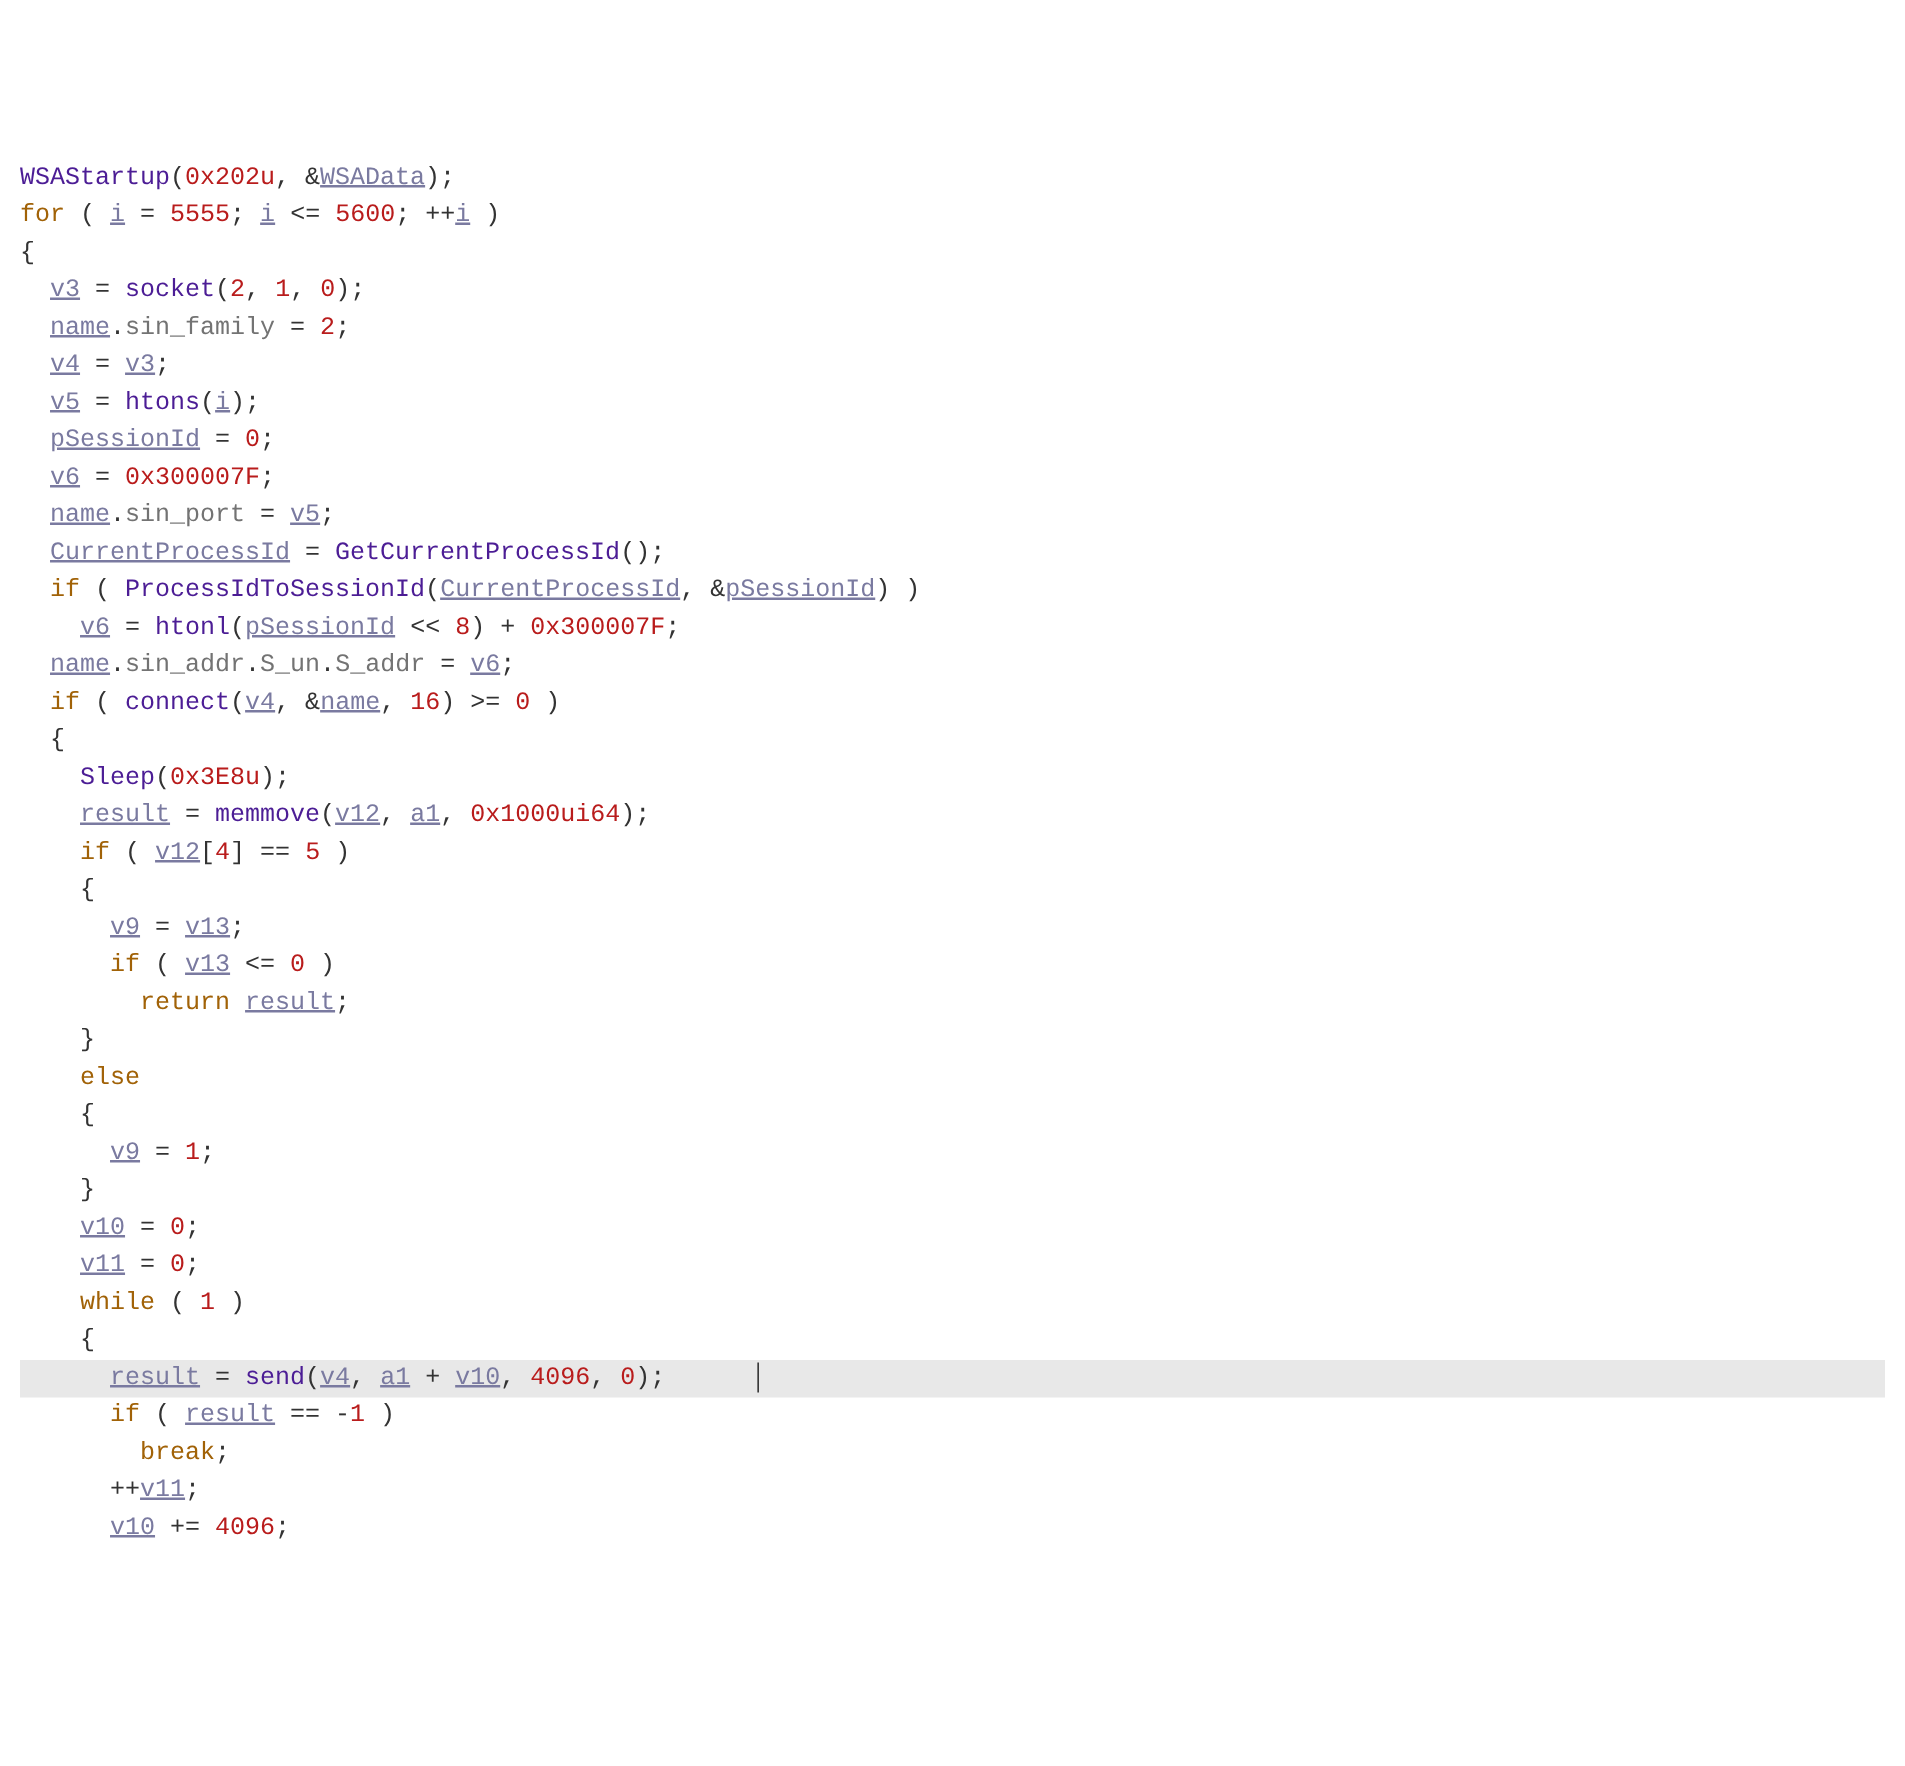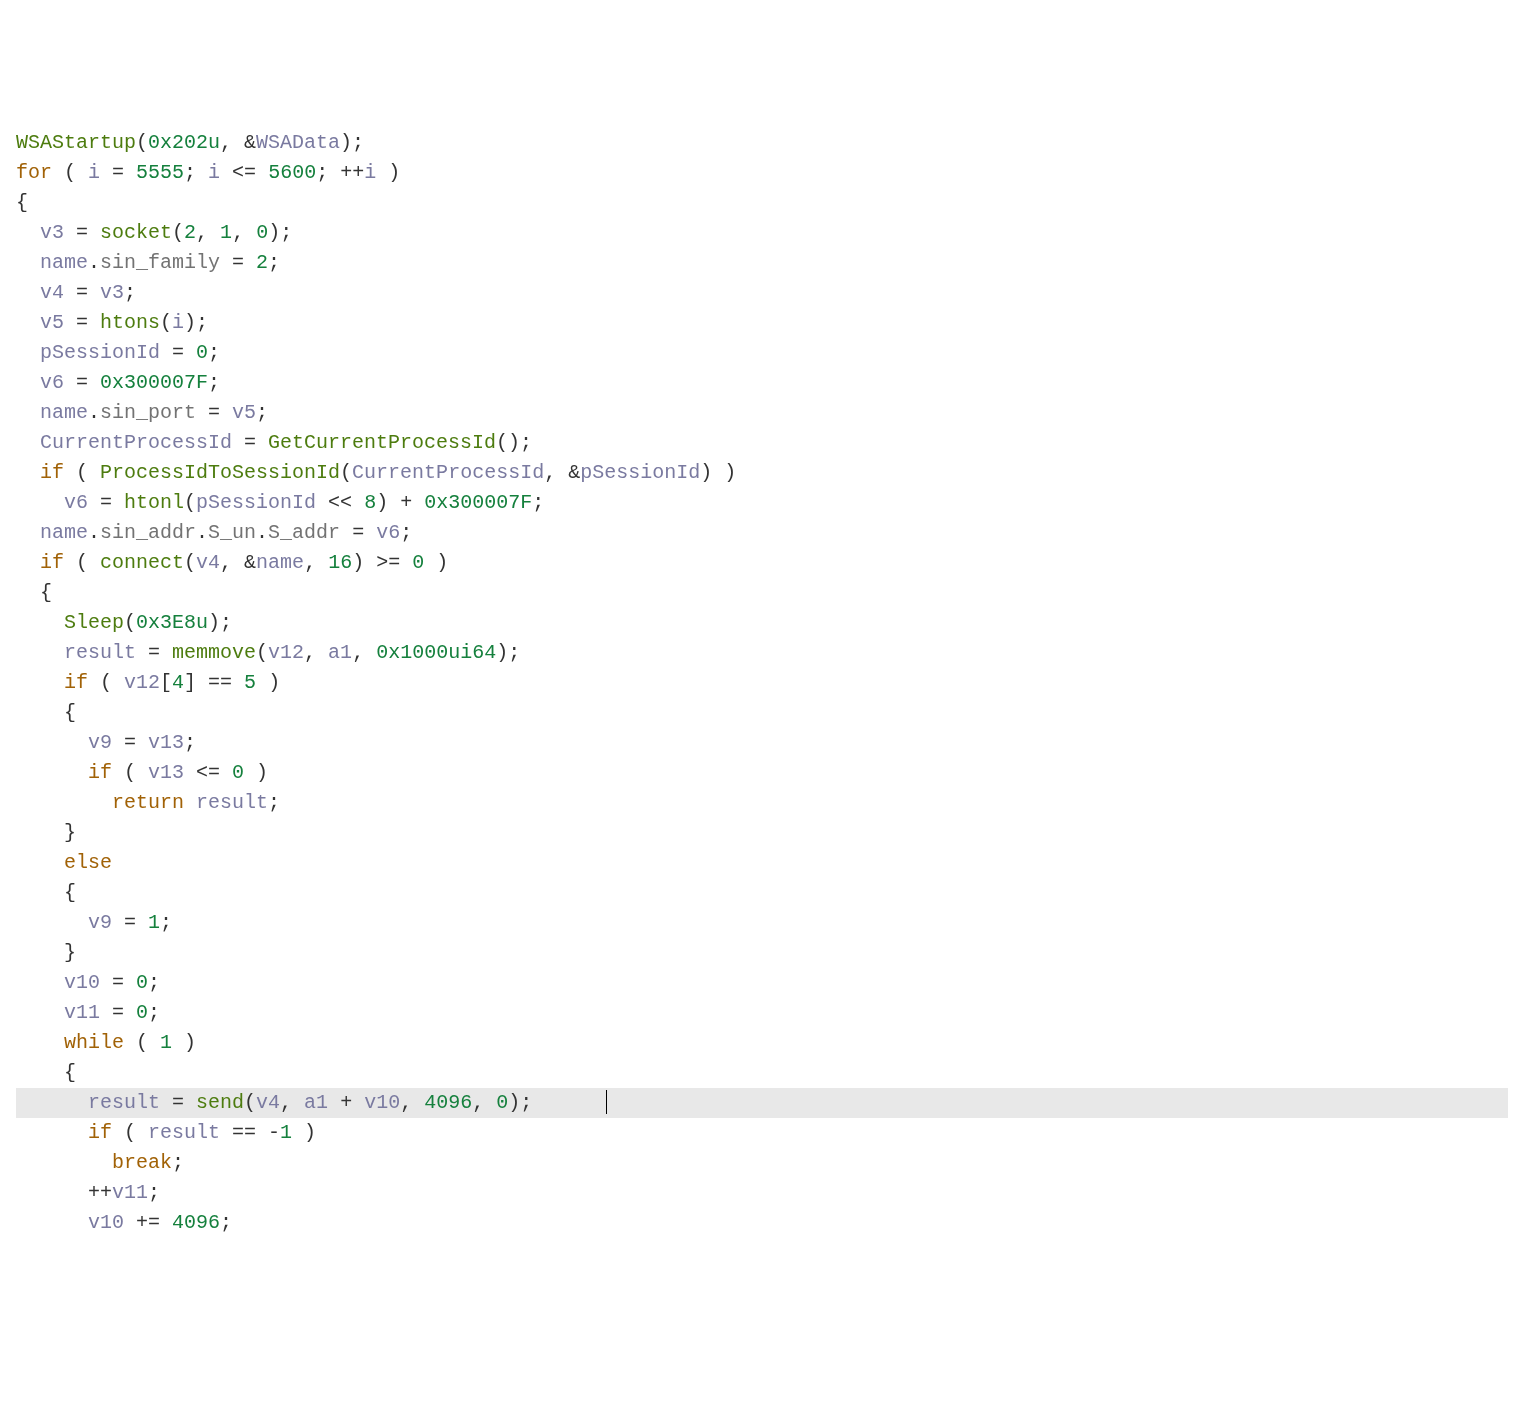--- a/index.html
+++ b/index.html
@@ -15,23 +15,23 @@
   }
   .line {
     display: block;
     min-height: 1.5em;
     position: relative;
   }
   .line.hl {
     background: #e8e8e8;
   }
   .kw { color: #a16207; }       
-  .fn { color: #4d7c0f; }       
-  .var { color: #7a7aa0; }      
-  .num { color: #15803d; }      
+  .fn { color: #4c1d95; }       
+  .var { color: #7a7aa0; text-decoration: underline; }      
+  .num { color: #b91c1c; }      
   .op { color: #333333; }       
   .mem { color: #737373; }      
   .caret {
     display: inline-block;
     width: 0;
     border-left: 1px solid #000;
     height: 1.2em;
     vertical-align: text-bottom;
     margin-left: 2px;
   }

